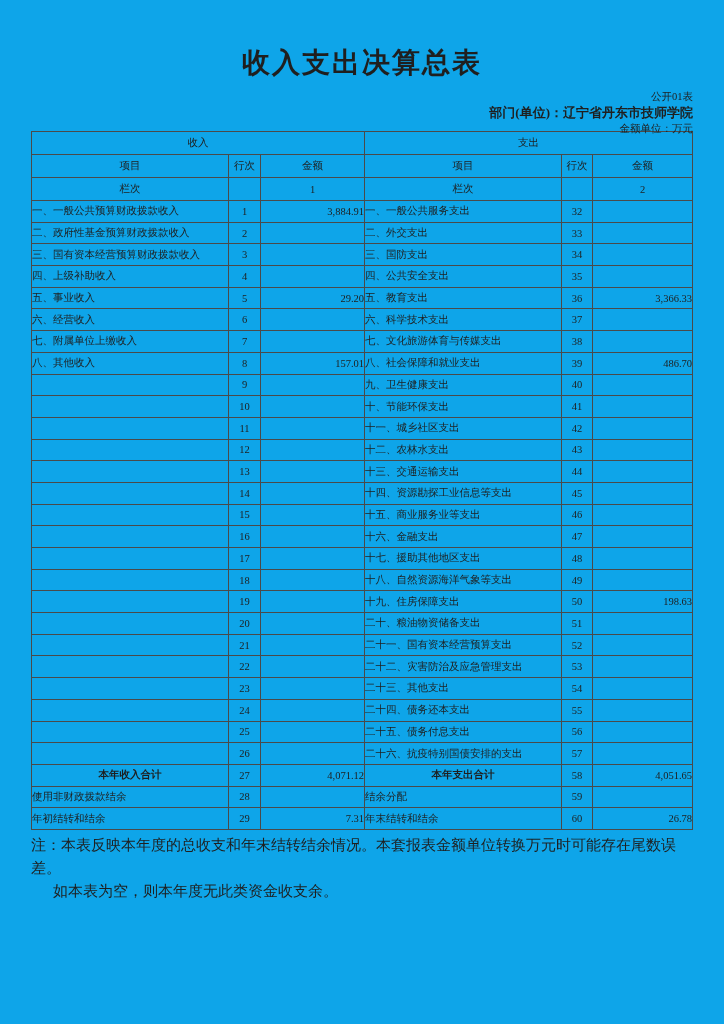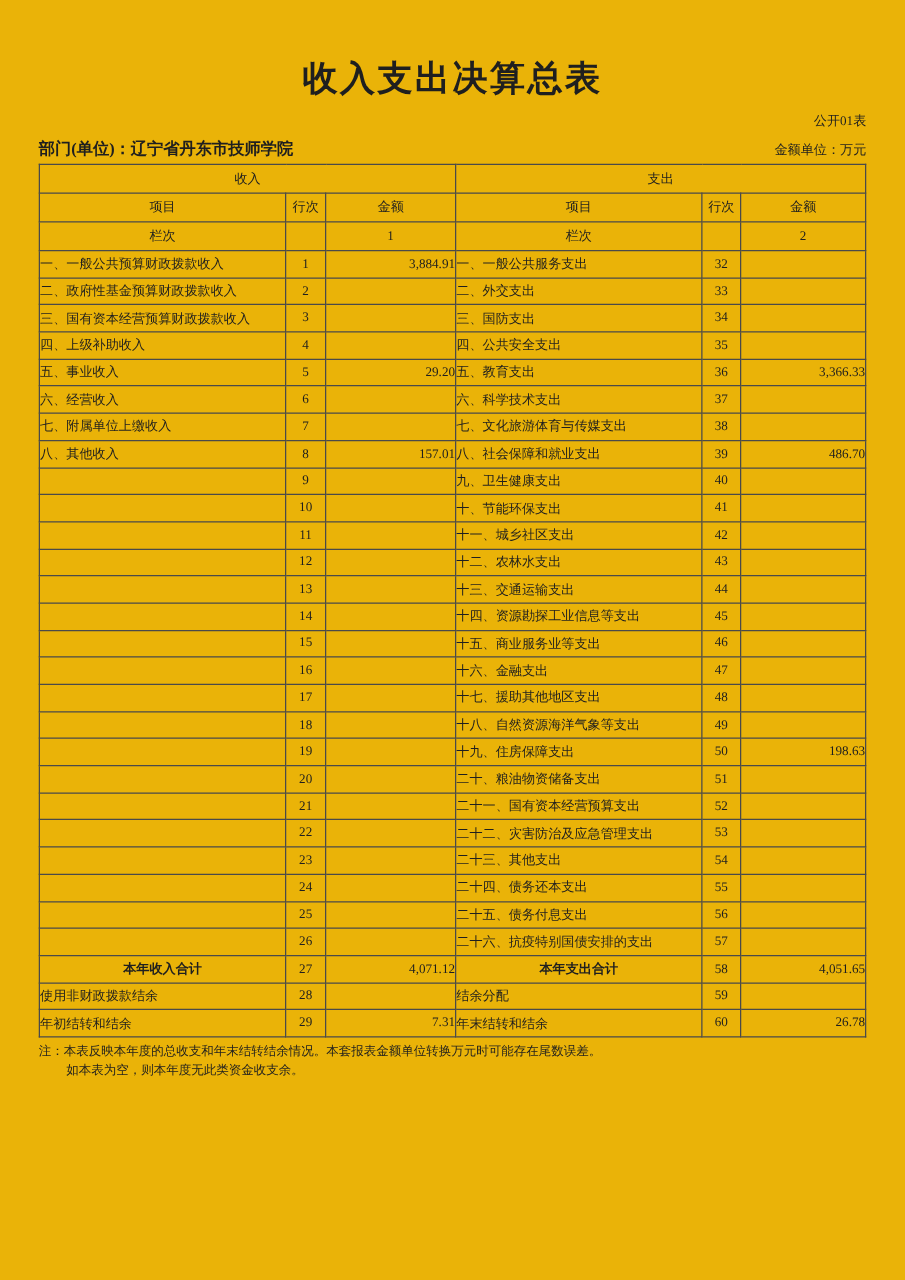--- a/index.html
+++ b/index.html
@@ -4,41 +4,42 @@
 <style>
   * { box-sizing: border-box; margin: 0; padding: 0; }
   html, body { background: #ffffff; }
   body {
     width: 724px; height: 1024px;
     font-family: "Liberation Serif", "DejaVu Serif", serif;
     color: #1f1f1f;
     position: relative;
     overflow: hidden;
   }
-  .page { width: 724px; height: 1024px; background: #eab308; }
+  .page { width: 724px; height: 1024px; background: #0ea5e9; }
 
   .doc-title {
     text-align: center;
     font-size: 28px;
     font-weight: bold;
     padding-top: 44px;
     letter-spacing: 2px;
   }
 
   .form-code-row {
     margin: 8px 31px 0 31px;
     text-align: right;
     font-size: 10.5px;
   }
   .head-row {
     margin: 0 31px;
     display: flex;
     justify-content: space-between;
     align-items: flex-end;
     height: 24px;
+    flex-direction: column;
   }
   .dept { font-size: 13px; font-weight: bold; }
   .unit { font-size: 10.5px; padding-bottom: 1px; margin-left: 41px; }
 
   table.main {
     border-collapse: collapse;
     table-layout: fixed;
     width: 661px;
     margin: 3px 31px 0 31px;
   }
@@ -51,21 +52,21 @@
     white-space: nowrap;
     vertical-align: middle;
   }
   thead th { height: 23px; text-align: center; }
   tbody td { height: 21.7px; }
   td.item   { text-align: left;  padding-left: 5px; }
   td.line   { text-align: center; }
   td.amount { text-align: right; padding-right: 5px; }
   td.item.emph { text-align: center; padding-left: 0; font-weight: bold; }
 
-  .notes { margin: 4px 31px 0 31px; font-size: 10px; line-height: 1.55; }
+  .notes { margin: 4px 31px 0 31px; font-size: 15px; line-height: 1.55; }
   .notes .cont { padding-left: 22px; }
 </style>
 </head>
 <body>
 
 <div class="page">
 
   <div class="doc-title">收入支出决算总表</div>
 
   <div class="form-code-row">公开01表</div>

